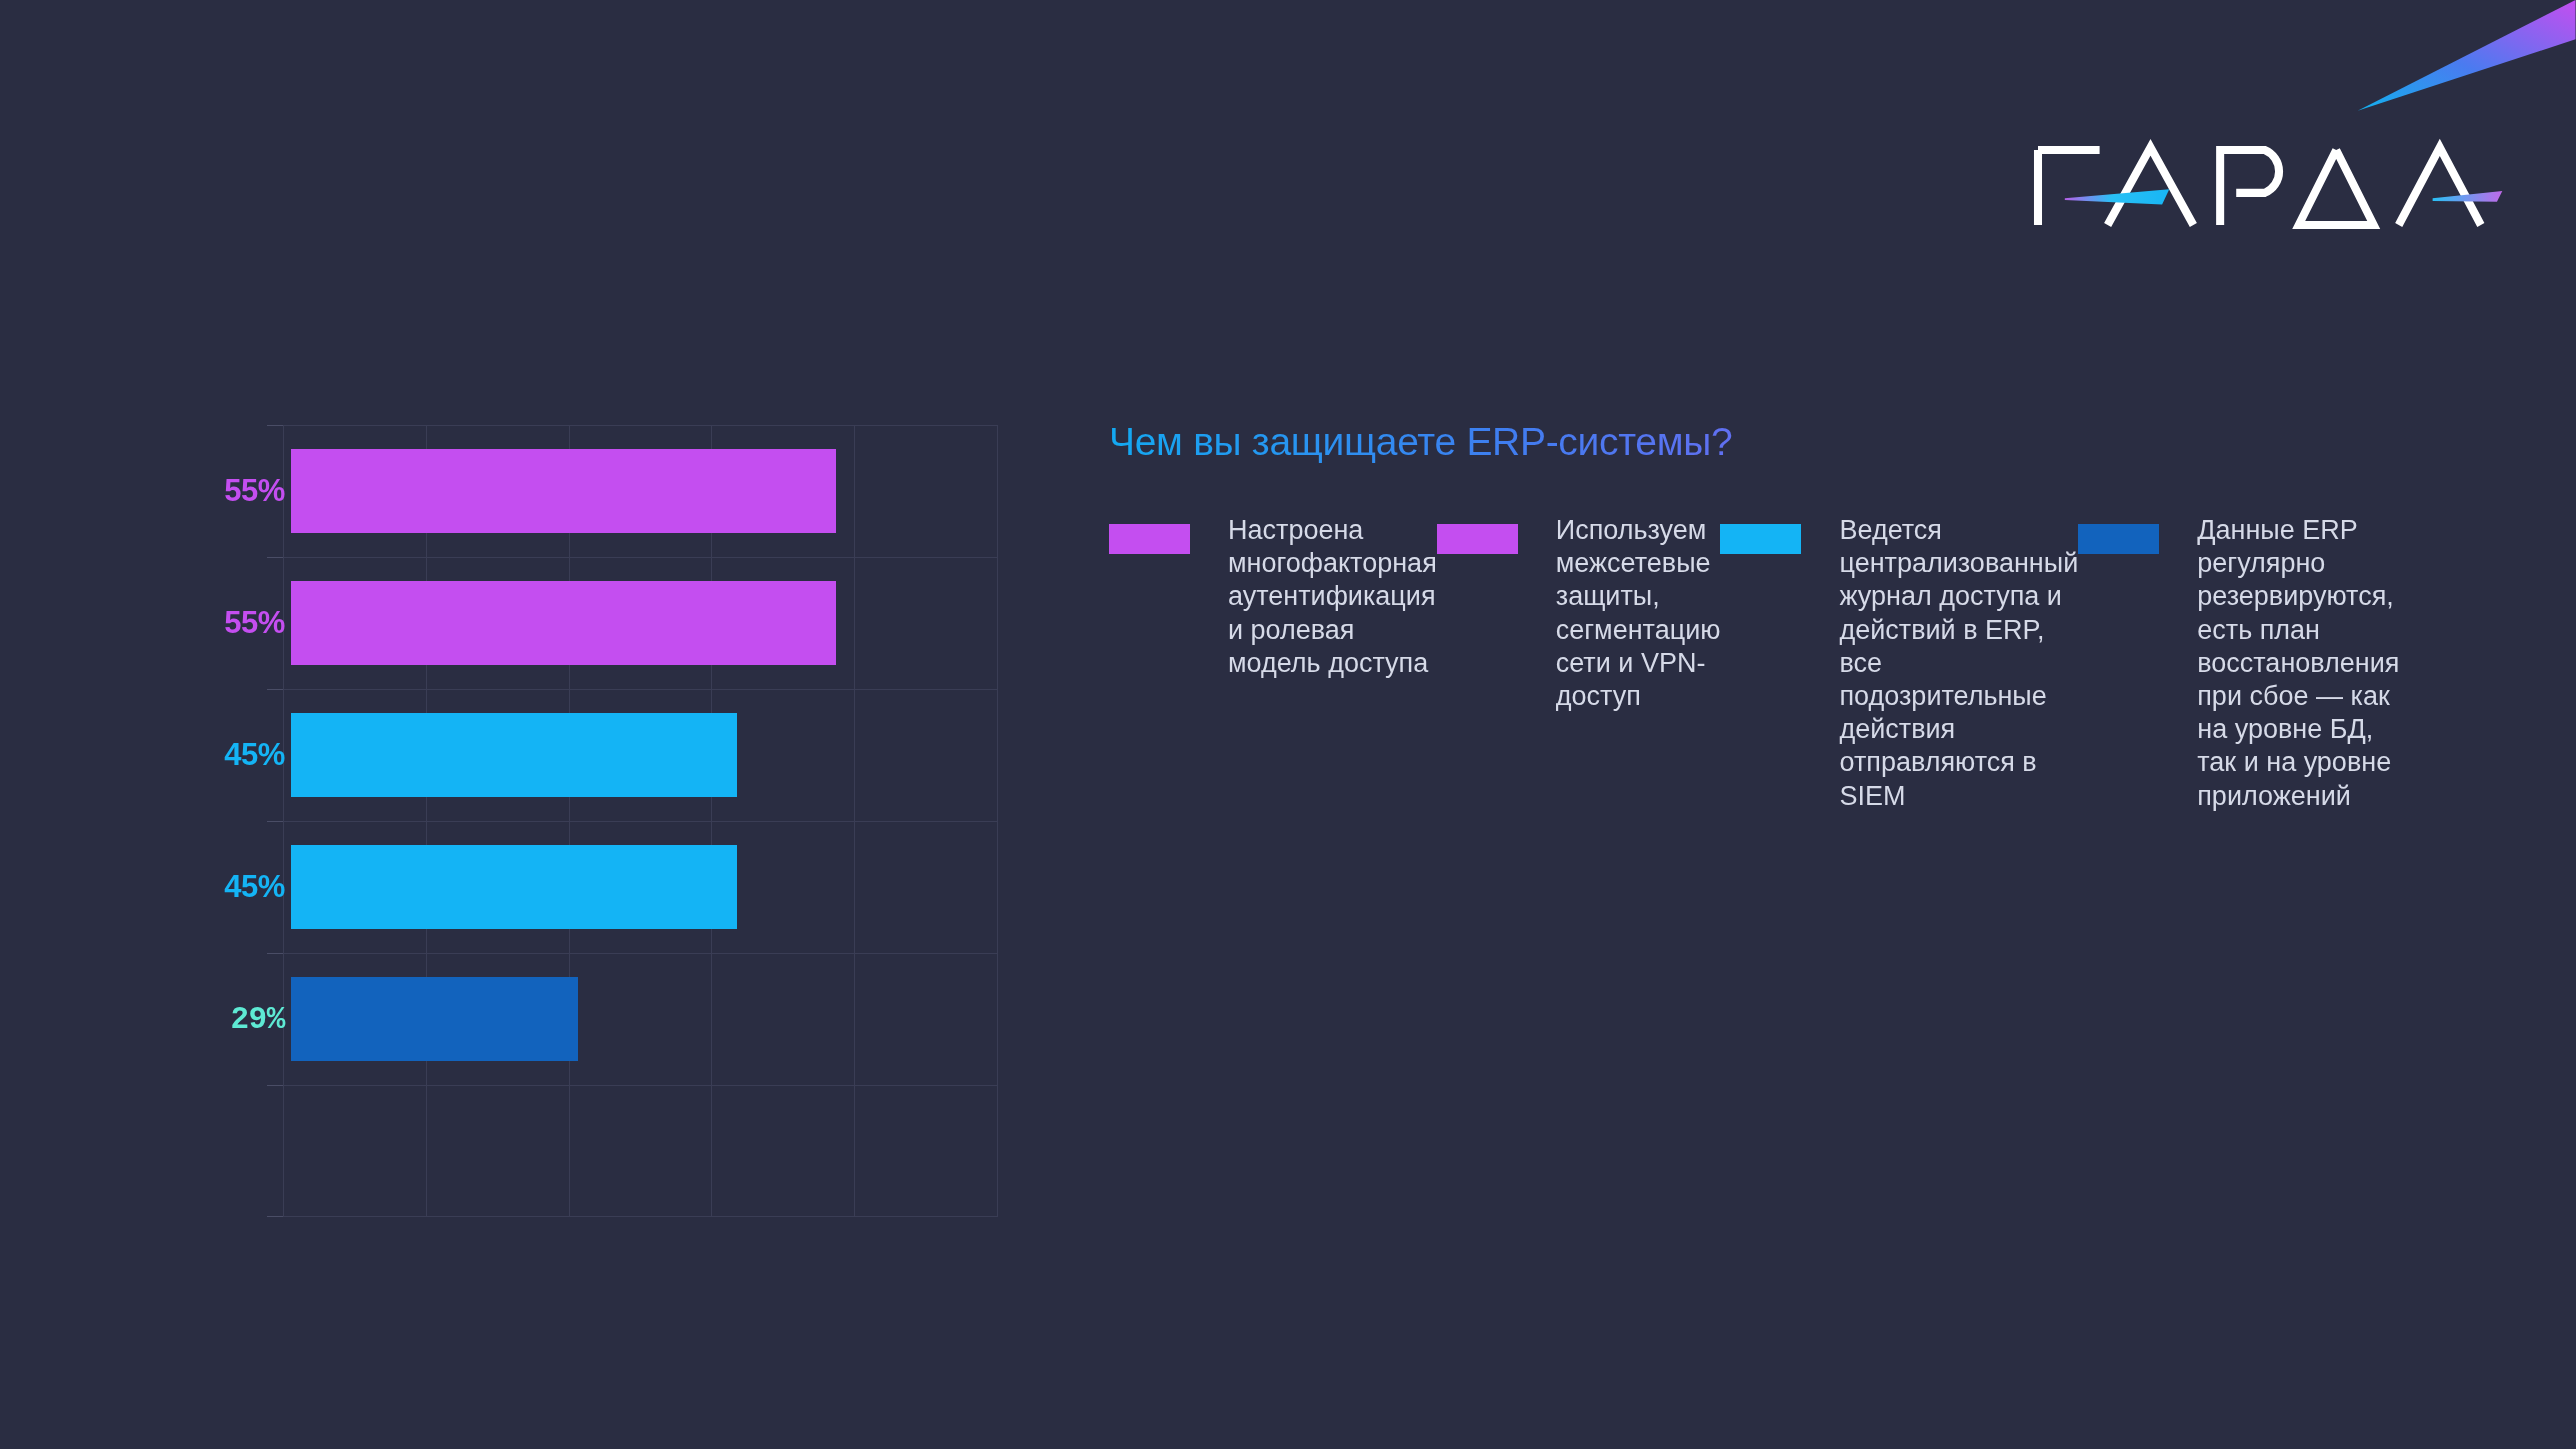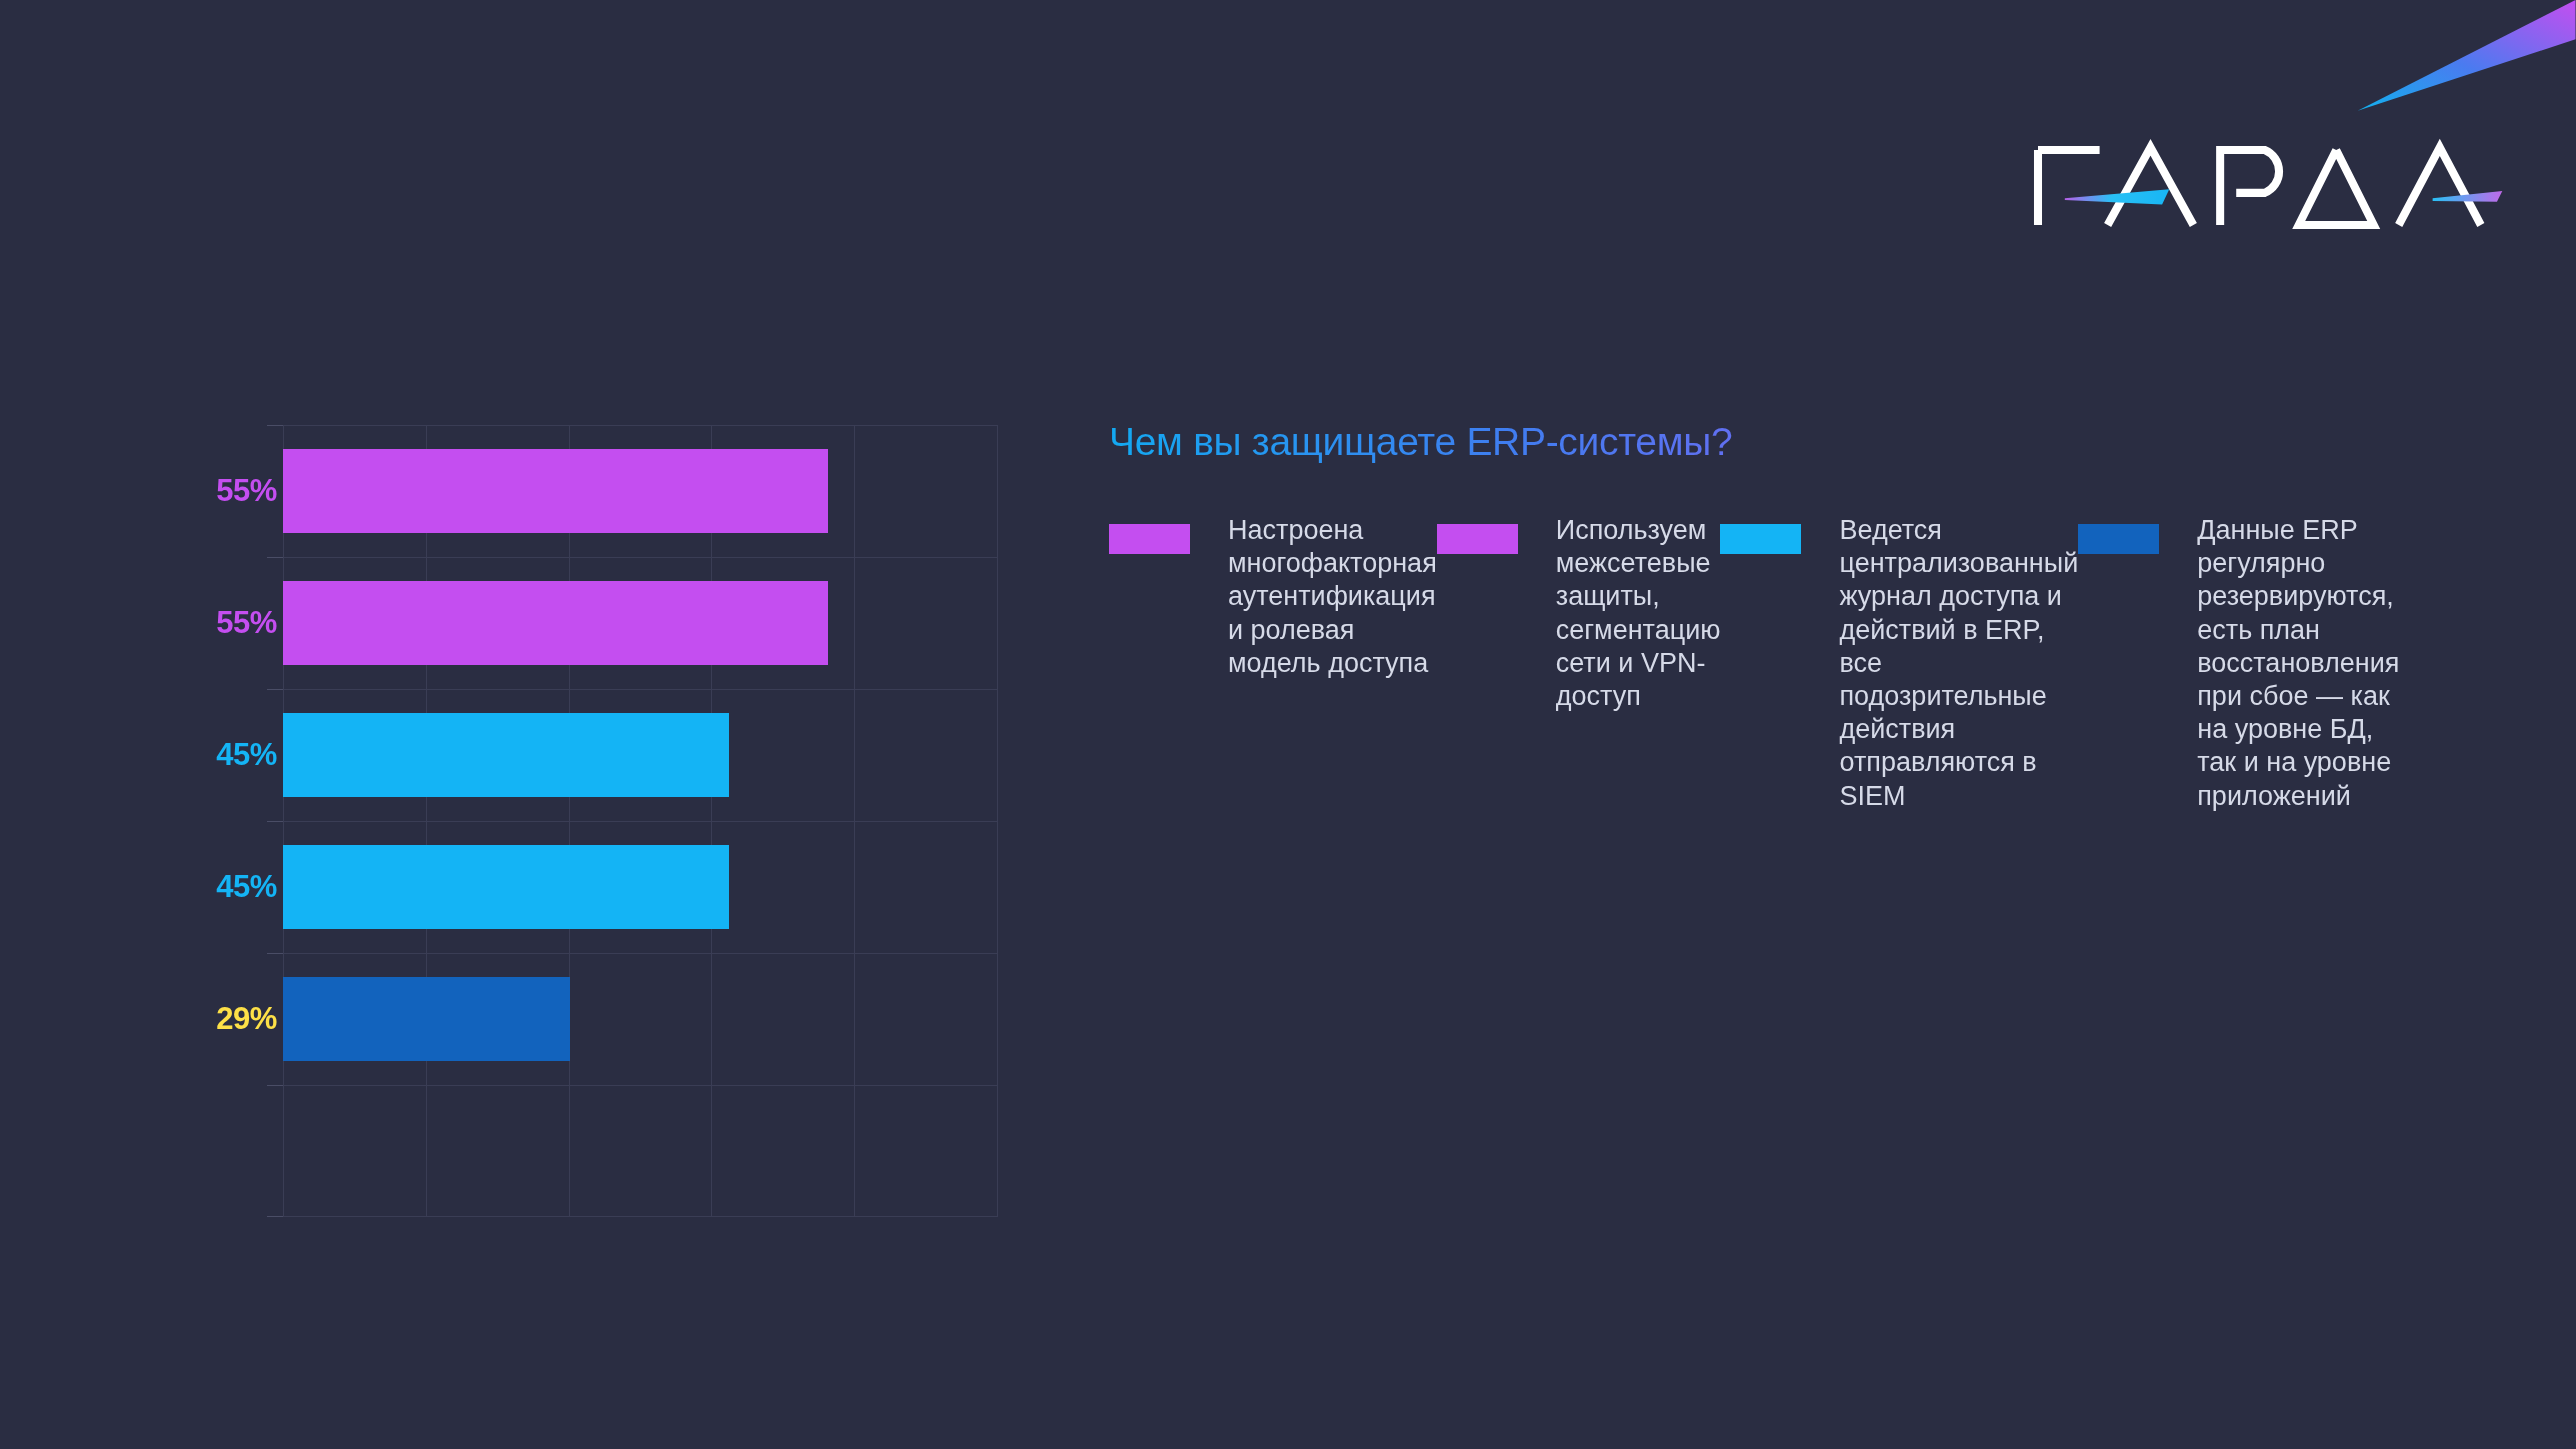--- a/index.html
+++ b/index.html
@@ -48,21 +48,21 @@
     left:-16px; width:16px; height:0.9px;
     background:#4a4d66;
   }
 
   .bars {
     position:absolute;
     left:0; top:0; right:0; bottom:0;
   }
   .bar-row {
     position:absolute;
-    left:0; width:100%;
+    left:8px; width:100%;
     display:flex; align-items:center;
   }
   .bar-label {
     position:absolute;
     width:107px; text-align:right;
     left:0;
     font-size:31px; font-weight:bold;
     letter-spacing:-0.4px;
   }
   .bar-rect {
@@ -190,21 +190,21 @@
         </div>
         <div class="bar-row" style="top: 306px; height: 84px;">
           <div class="bar-label" style="color: rgb(20, 180, 245);">45%</div>
           <div class="bar-rect" style="width: 446px; background: rgb(20, 180, 245);"></div>
         </div>
         <div class="bar-row" style="top: 438px; height: 84px;">
           <div class="bar-label" style="color: rgb(20, 180, 245);">45%</div>
           <div class="bar-rect" style="width: 446px; background: rgb(20, 180, 245);"></div>
         </div>
         <div class="bar-row" style="top: 570px; height: 84px;">
-          <div class="bar-label" style="color: #fde047;">29%</div>
+          <div class="bar-label" style="color: #5eead4; font-family: Liberation Mono, monospace;">29%</div>
           <div class="bar-rect" style="width: 287px; background: rgb(18, 99, 189);"></div>
         </div>
       </div>
   </div>
 
   <div class="panel">
     <div class="panel-title">Чем вы защищаете ERP-системы?</div>
     <div class="legend" id="legendlayer">
         <div class="legend-item">
           <span class="legend-swatch" style="background: rgb(196, 78, 240);"></span>

